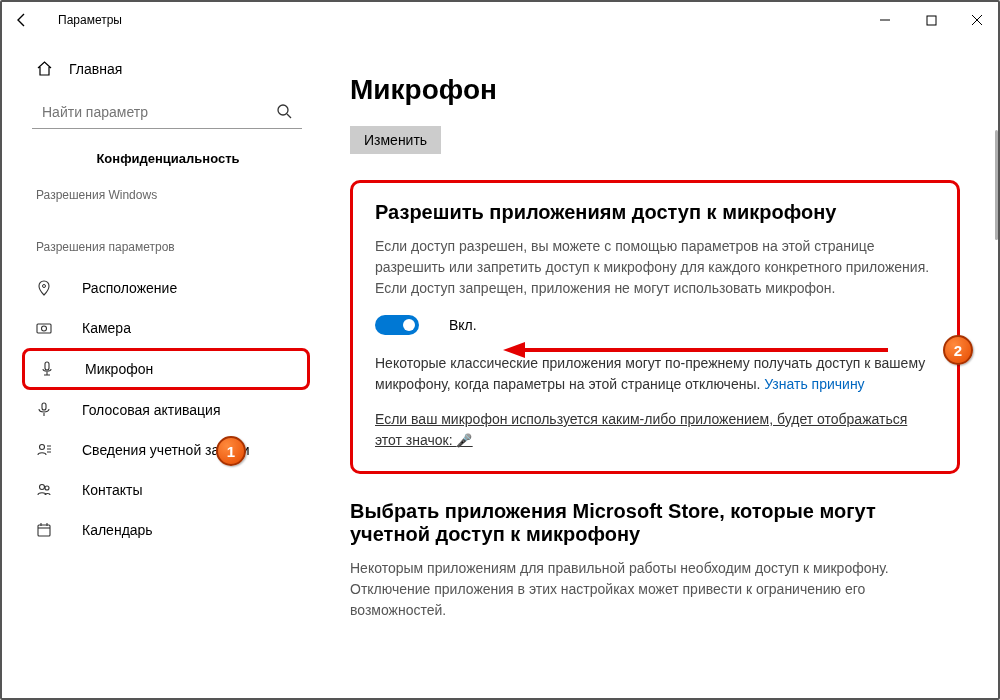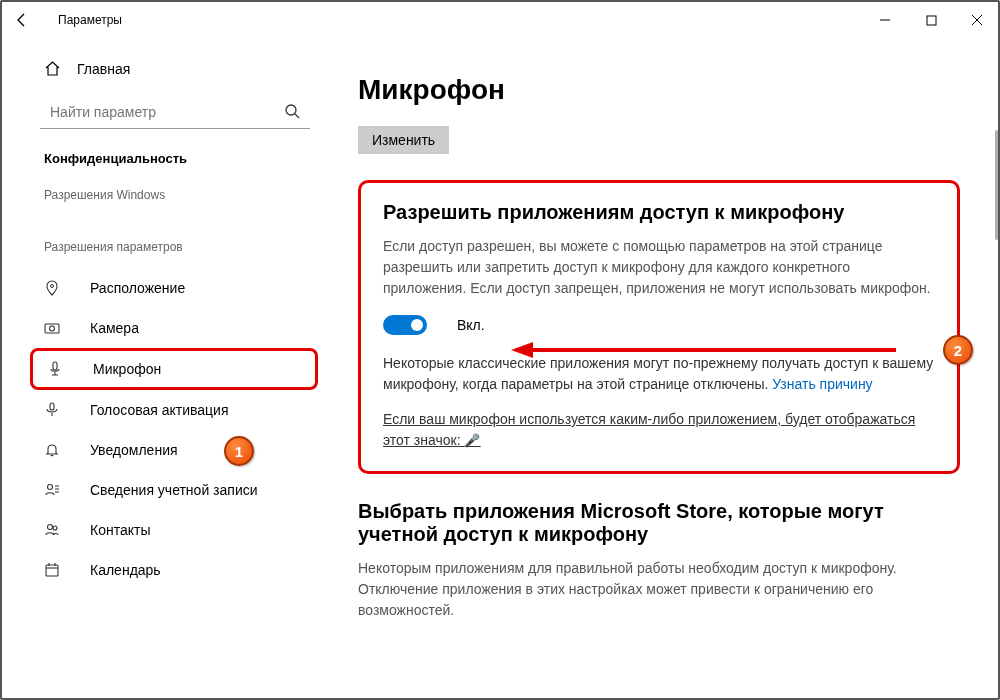--- a/index.html
+++ b/index.html
@@ -2,27 +2,27 @@
 <html><head>
 <meta charset="utf-8">
 <style>
 * { box-sizing: border-box; margin: 0; padding: 0; }
 body { font-family: "Segoe UI", Arial, sans-serif; background: #fff; color: #000; width: 1000px; height: 700px; overflow: hidden; position: relative; }
 .titlebar { height: 40px; display: flex; align-items: center; padding-left: 8px; position: relative; }
 .titlebar .back-btn { width: 28px; height: 28px; display: flex; align-items: center; justify-content: center; cursor: pointer; }
 .titlebar .title { font-size: 12px; margin-left: 22px; color: #000; }
 .win-controls { position: absolute; right: 0; top: 0; height: 40px; display: flex; }
 .win-controls div { width: 46px; height: 40px; display: flex; align-items: center; justify-content: center; cursor: pointer; font-size: 12px; }
-.layout { display: flex; height: 660px; padding-left: 8px; }
+.layout { display: flex; height: 660px; }
 .sidebar { width: 320px; padding: 10px 0 0 0; position: relative; }
 .home-row { display: flex; align-items: center; padding: 10px 20px 10px 36px; font-size: 14px; cursor: pointer; gap: 16px; }
 .search-wrap { margin: 8px 18px 14px 32px; position: relative; }
 .search-input { width: 100%; height: 34px; border: none; border-bottom: 1px solid #999; background: transparent; padding: 0 34px 0 10px; font-size: 14px; outline: none; }
 .search-icon { position: absolute; right: 10px; top: 8px; color: #333; }
-.section-hdr { font-size: 13px; font-weight: 600; padding: 8px 20px 8px 36px; }
+.section-hdr { font-size: 13px; font-weight: 600; padding: 8px 20px 8px 36px; text-align: center; }
 .section-sub { font-size: 12px; color: #666; padding: 14px 20px 14px 36px; }
 .nav-item { display: flex; align-items: center; gap: 28px; padding: 12px 20px 12px 36px; font-size: 14px; cursor: pointer; position: relative; }
 .nav-item .icon { width: 18px; text-align: center; color: #333; }
 .nav-item.active-outline { border: 3px solid #e40000; border-radius: 8px; margin: 0 10px 0 22px; padding: 10px 14px; }
 .content { flex: 1; padding: 34px 40px 0 30px; position: relative; overflow: hidden; }
 .page-title { font-size: 28px; font-weight: 600; margin-bottom: 20px; }
 .change-btn { background: #ccc; border: none; padding: 6px 14px; font-size: 14px; cursor: pointer; margin-bottom: 26px; }
 .highlight-box { border: 3px solid #e40000; border-radius: 10px; padding: 18px 22px 20px 22px; position: relative; margin-bottom: 26px; }
 .sub-title { font-size: 20px; font-weight: 600; margin-bottom: 12px; }
 .body-text { font-size: 14px; color: #555; line-height: 1.5; margin-bottom: 16px; }
@@ -124,28 +124,20 @@
           <svg width="16" height="16" viewBox="0 0 16 16">
             <rect x="6" y="1" width="4" height="7" rx="2" stroke="#333" stroke-width="1.1" fill="none"></rect>
             <path d="M3 7 C3 11 13 11 13 7 M8 11 V14" stroke="#333" stroke-width="1.1" fill="none"></path>
           </svg>
         </span>
       <span>Голосовая активация</span>
     </div>
     <div class="nav-item">
       <span class="icon">
           <svg width="16" height="16" viewBox="0 0 16 16">
-            <path d="M4 11 V7 C4 4 6 3 8 3 C10 3 12 4 12 7 V11 L13 12 H3 Z M7 13 C7 14 9 14 9 13" stroke="#333" stroke-width="1.1" fill="none"></path>
-          </svg>
-        </span>
-      <span>Уведомления</span>
-    </div>
-    <div class="nav-item">
-      <span class="icon">
-          <svg width="16" height="16" viewBox="0 0 16 16">
             <circle cx="6" cy="5" r="2.5" stroke="#333" stroke-width="1.1" fill="none"></circle>
             <path d="M2 13 C2 10 10 10 10 13 M11 4 H15 M11 7 H15 M11 10 H15" stroke="#333" stroke-width="1.1" fill="none"></path>
           </svg>
         </span>
       <span>Сведения учетной записи</span>
     </div>
     <div class="nav-item">
       <span class="icon">
           <svg width="16" height="16" viewBox="0 0 16 16">
             <circle cx="6" cy="5" r="2.5" stroke="#333" stroke-width="1.1" fill="none"></circle>

